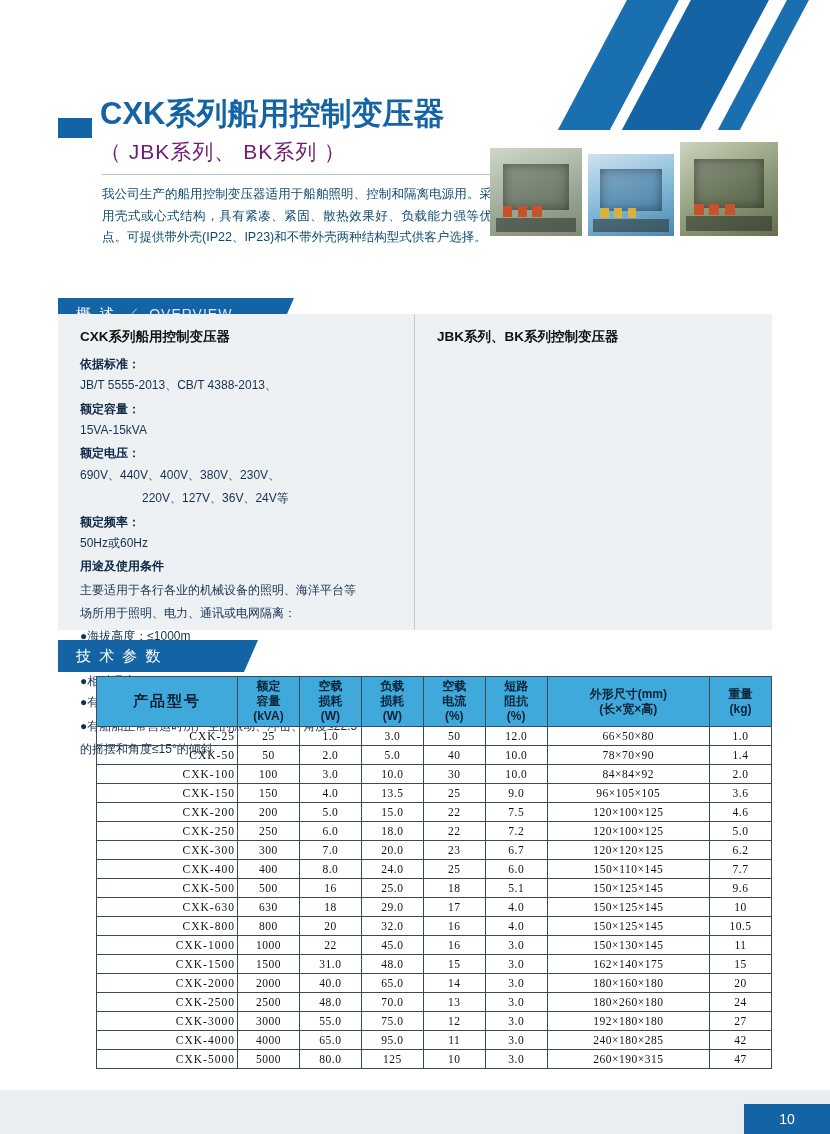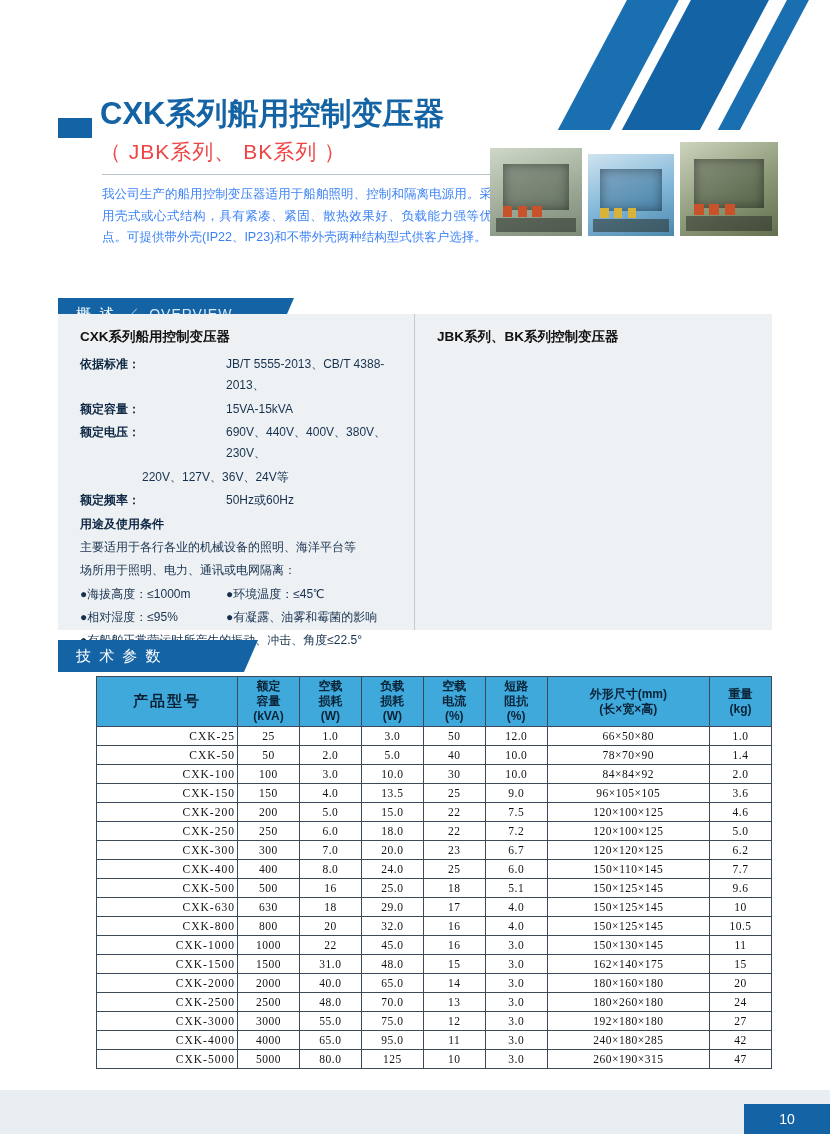--- a/index.html
+++ b/index.html
@@ -42,25 +42,25 @@
   
   .title-wrap { position:absolute; left: 58px; top: 96px; width: 420px; }
   .title-bar {
     position:absolute; left: 0; top: 22px; width: 34px; height: 20px; background:#1464a5;
   }
   h1.main-title {
     margin: 0 0 0 42px; font-size: 31px; color:#1464a5; letter-spacing: 0px;
     font-weight: bold; line-height: 1.15;
   }
   .sub-title {
-    margin: 6px 0 0 42px; font-size: 21px; color:#ef4444; letter-spacing: 1px;
+    margin: 6px 0 0 42px; font-size: 21px; color:#701a75; letter-spacing: 1px;
   }
   .rule { margin: 8px 0 0 44px; width: 390px; height:1px; background:#b9c3cb; }
   .intro {
-    margin: 9px 0 0 44px; width: 390px; font-size: 12.5px; color:#3b82f6;
+    margin: 9px 0 0 44px; width: 390px; font-size: 12.5px; color:#0c4a6e;
     line-height: 1.75; text-align: justify;
   }
 
   
   .photos {
     position:absolute; left: 490px; top: 140px; width: 290px; height: 96px;
     display:flex; gap: 6px; align-items:flex-end;
   }
   .ph { position:relative; overflow:hidden; }
   .ph1 { width: 92px; height: 88px; background: linear-gradient(160deg,#cfd8c8,#9aa694 60%,#7d8a78); }
@@ -100,21 +100,21 @@
   .overview-head { left: 58px; top: 298px; width: 222px; }
   .overview-body {
     position:absolute; left: 58px; top: 314px; width: 714px; height: 316px;
     background:#eef1f4; display:flex;
   }
   .ov-col { padding: 14px 18px 10px 22px; }
   .ov-left { width: 50%; border-right: 1px solid #c3cbd2; }
   .ov-right { width: 50%; }
   .ov-title { font-size: 13.5px; font-weight: bold; color:#111; margin-bottom: 8px; }
   .ov-left p, .ov-right p {
-    margin: 0 0 2px 0; font-size: 12px; color:#16314f; line-height: 1.78;
+    margin: 0 0 2px 0; font-size: 12px; color:#16314f; line-height: 1.78; flex-direction: column;
   }
   .ov-left .lbl { font-weight: bold; color:#0d2744; }
   .ov-left .ind { padding-left: 62px; }
   .ov-right .para { text-align: justify; line-height: 1.82; }
   .two-col-line { display:flex; }
   .two-col-line span:first-child { min-width: 146px; }
 
   
   .tech-head { left: 58px; top: 640px; width: 186px; }
 

